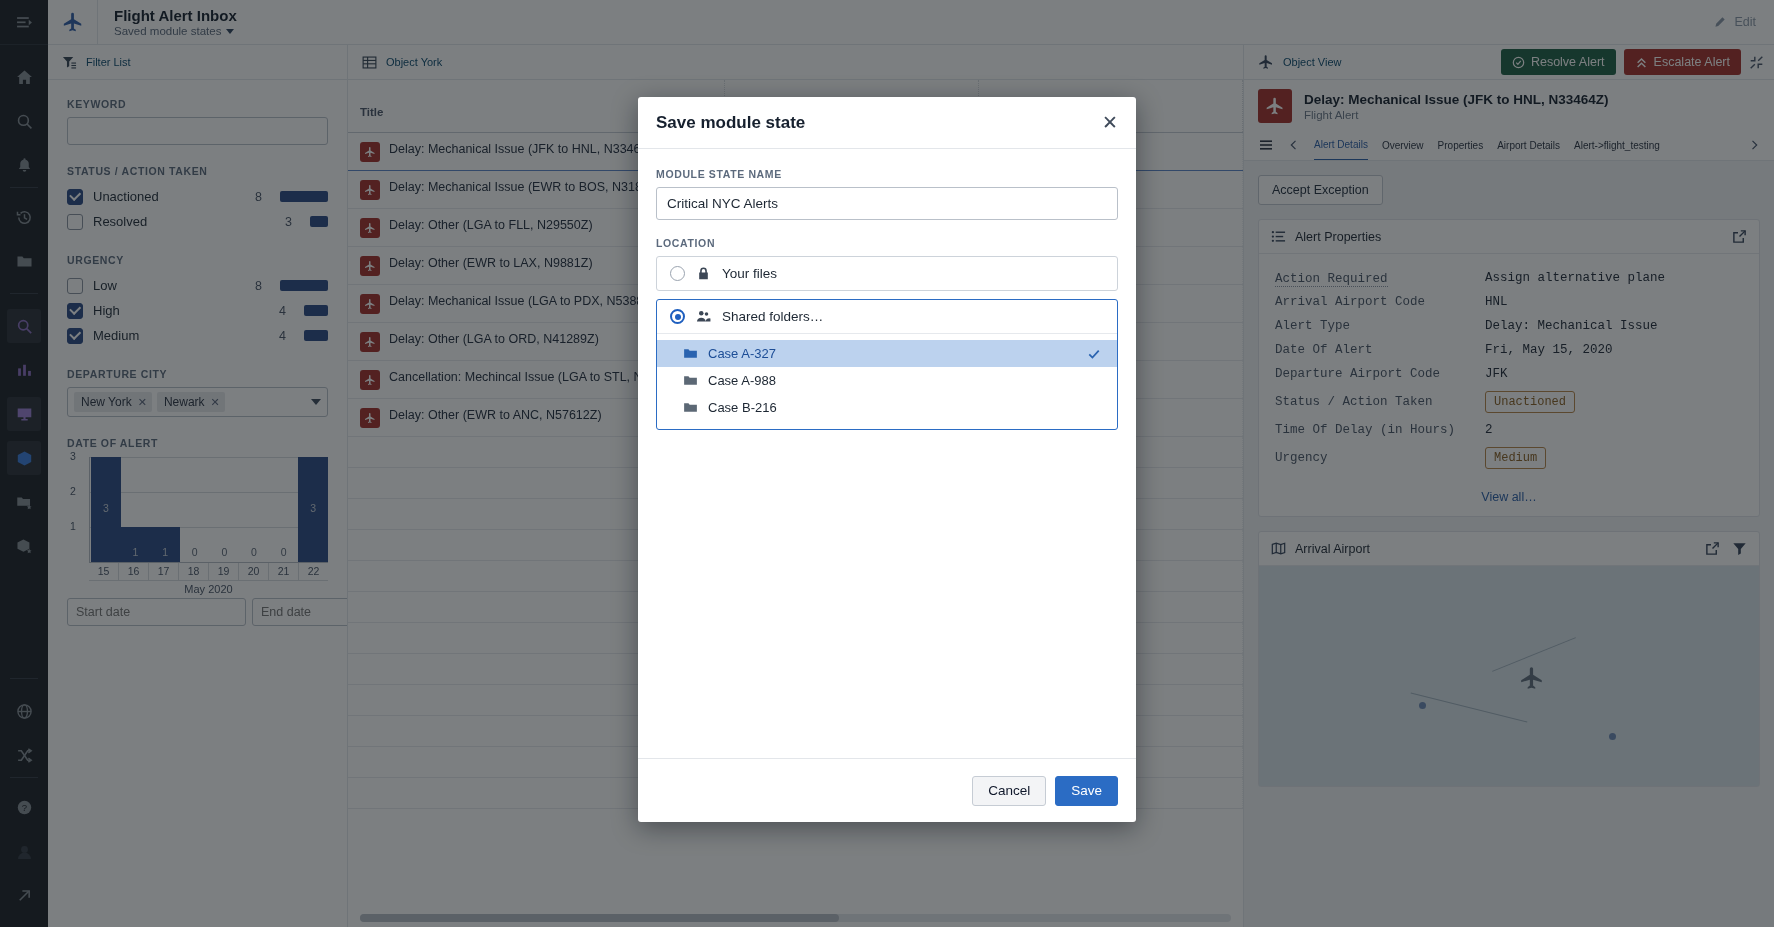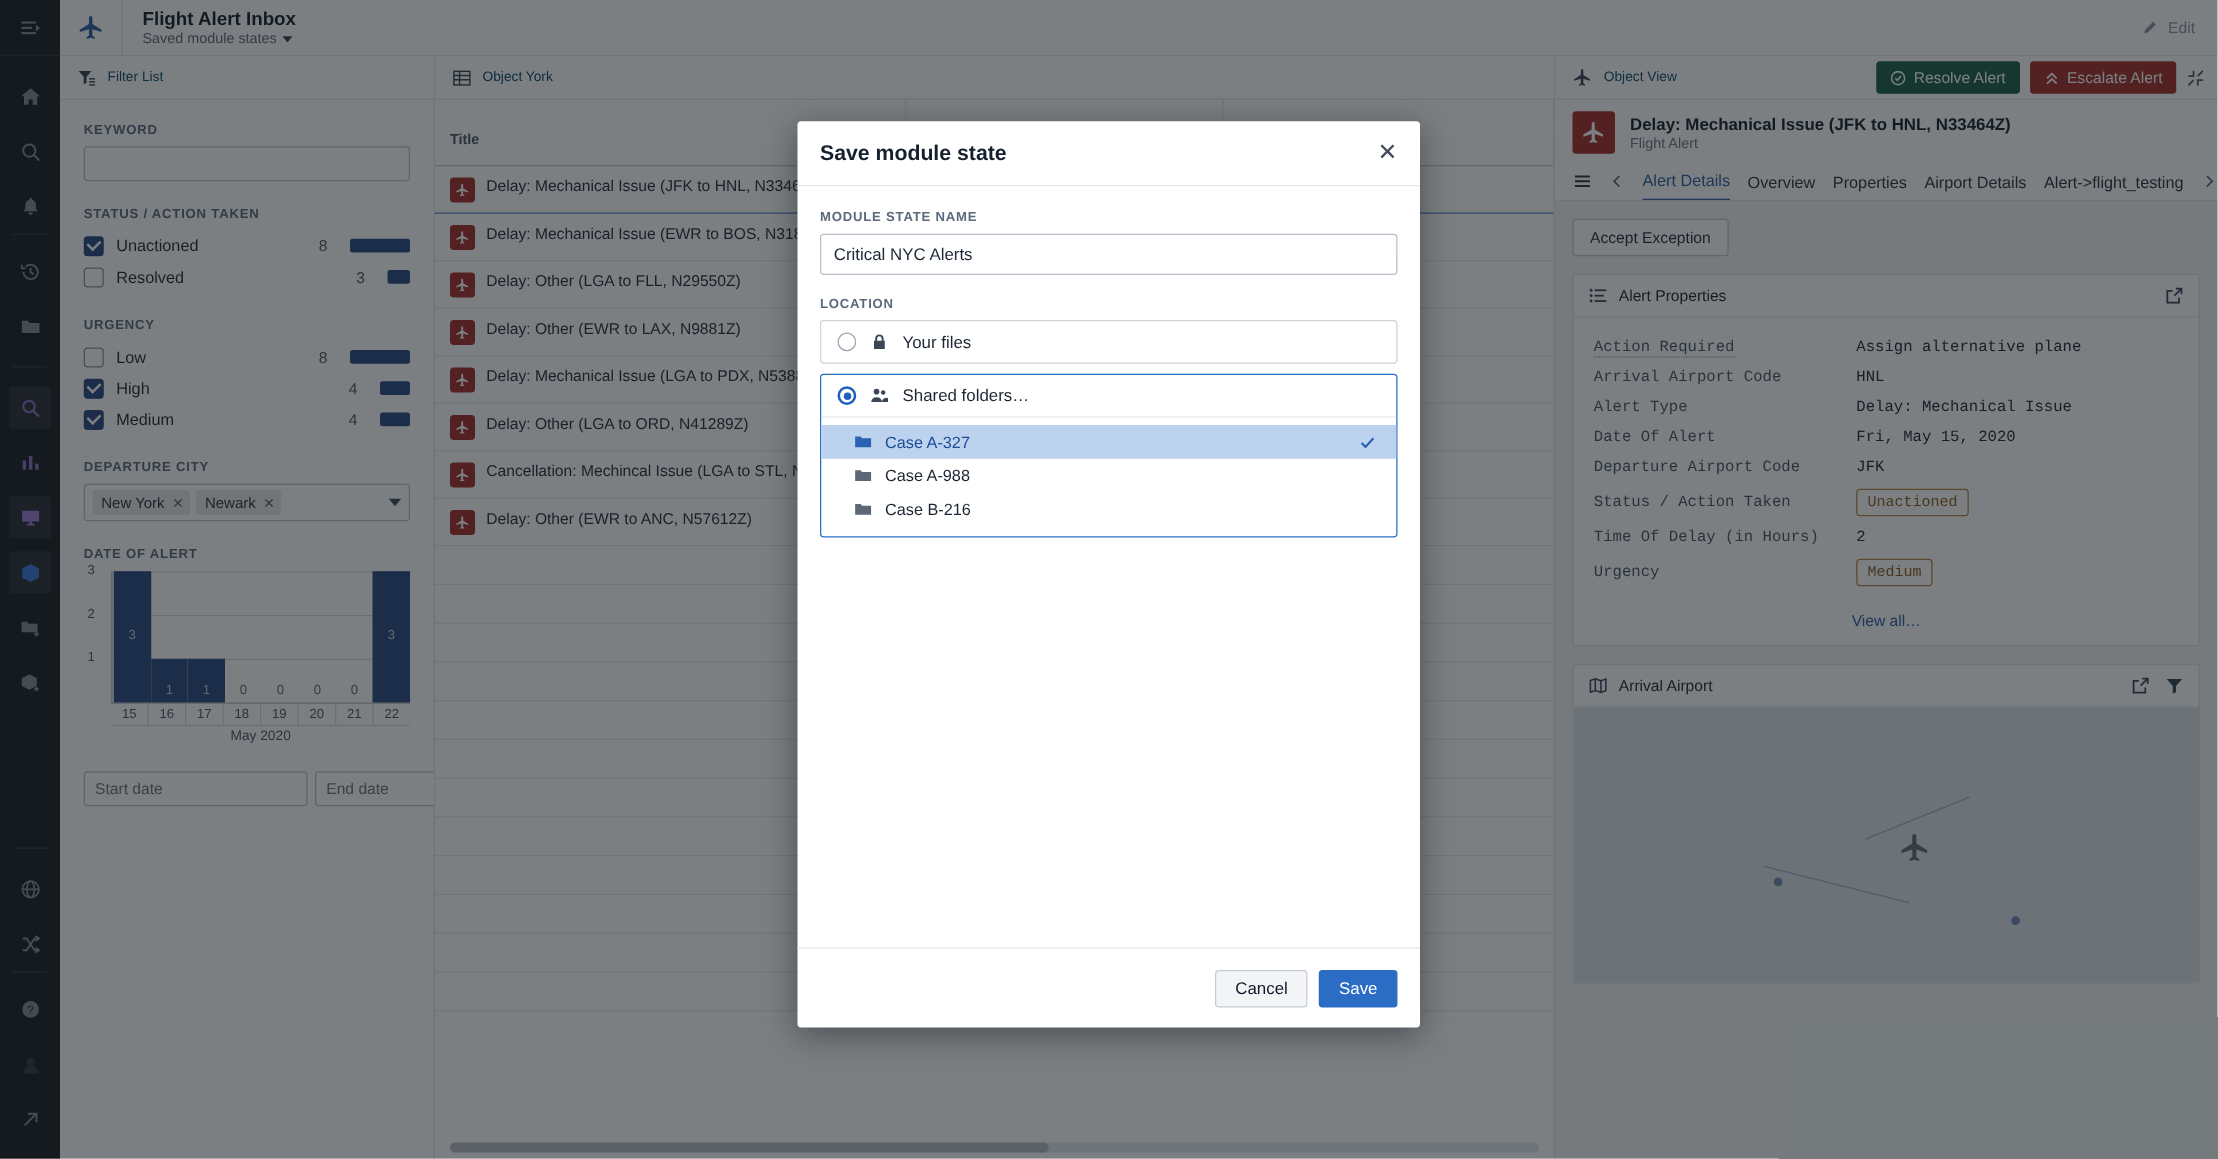--- a/index.html
+++ b/index.html
@@ -186,21 +186,21 @@
   }
   .hist-xt {
     flex: 1 1 0; text-align: center; font-size: 10.5px; color: #4a5668;
     padding: 2px 0 3px; border-right: 1px solid #d7dbe0;
   }
   .hist-xt:last-child { border-right: none; }
   .hist-month {
     margin-left: 22px; text-align: center; font-size: 11px; color: #4a5668;
     border-top: 1px solid #d7dbe0; padding: 2px 0 0;
   }
-  .date-inputs { display: flex; gap: 6px; margin-top: 22px; }
+  .date-inputs { display: flex; gap: 6px; margin-top: 3px; }
   .date-inp {
     flex: 1 1 0; height: 28px; border: 1px solid #b9c0c9; border-radius: 3px;
     background: #fff; font-size: 12.5px; color: #72808f;
     padding: 0 8px; font-family: "Liberation Sans", sans-serif;
   }
 
   
   .table-pane {
     flex: 1 1 auto; min-width: 0; display: flex; flex-direction: column;
     border-right: 1px solid #e3e6ea; background: #fff;
@@ -269,21 +269,21 @@
   .obj-badge svg { width: 20px; height: 20px; }
   .obj-t1 { font-size: 13.5px; font-weight: bold; color: #16202e; }
   .obj-t2 { font-size: 11.5px; color: #6b7889; margin-top: 2px; }
 
   .tabs-row {
     background: #fff; display: flex; align-items: center; gap: 14px;
     padding: 0 14px; border-bottom: 1px solid #e3e6ea; height: 31px;
     overflow: hidden;
   }
   .tab {
-    font-size: 13px; color: #2b3443; height: 31px;
+    font-size: 10px; color: #2b3443; height: 31px;
     display: flex; align-items: center; white-space: nowrap;
   }
   .tab.active { color: #2b5fa8; border-bottom: 2px solid #2b5fa8; font-weight: 500; }
   .tab-arrow { color: #45536a; display: flex; align-items: center; }
   .tab-arrow svg { width: 12px; height: 12px; }
   .hamb { color: #2b3443; display: flex; align-items: center; }
   .hamb svg { width: 16px; height: 16px; }
 
   .obj-body { flex: 1 1 auto; padding: 14px; overflow: hidden; }
   .ghost-btn {

